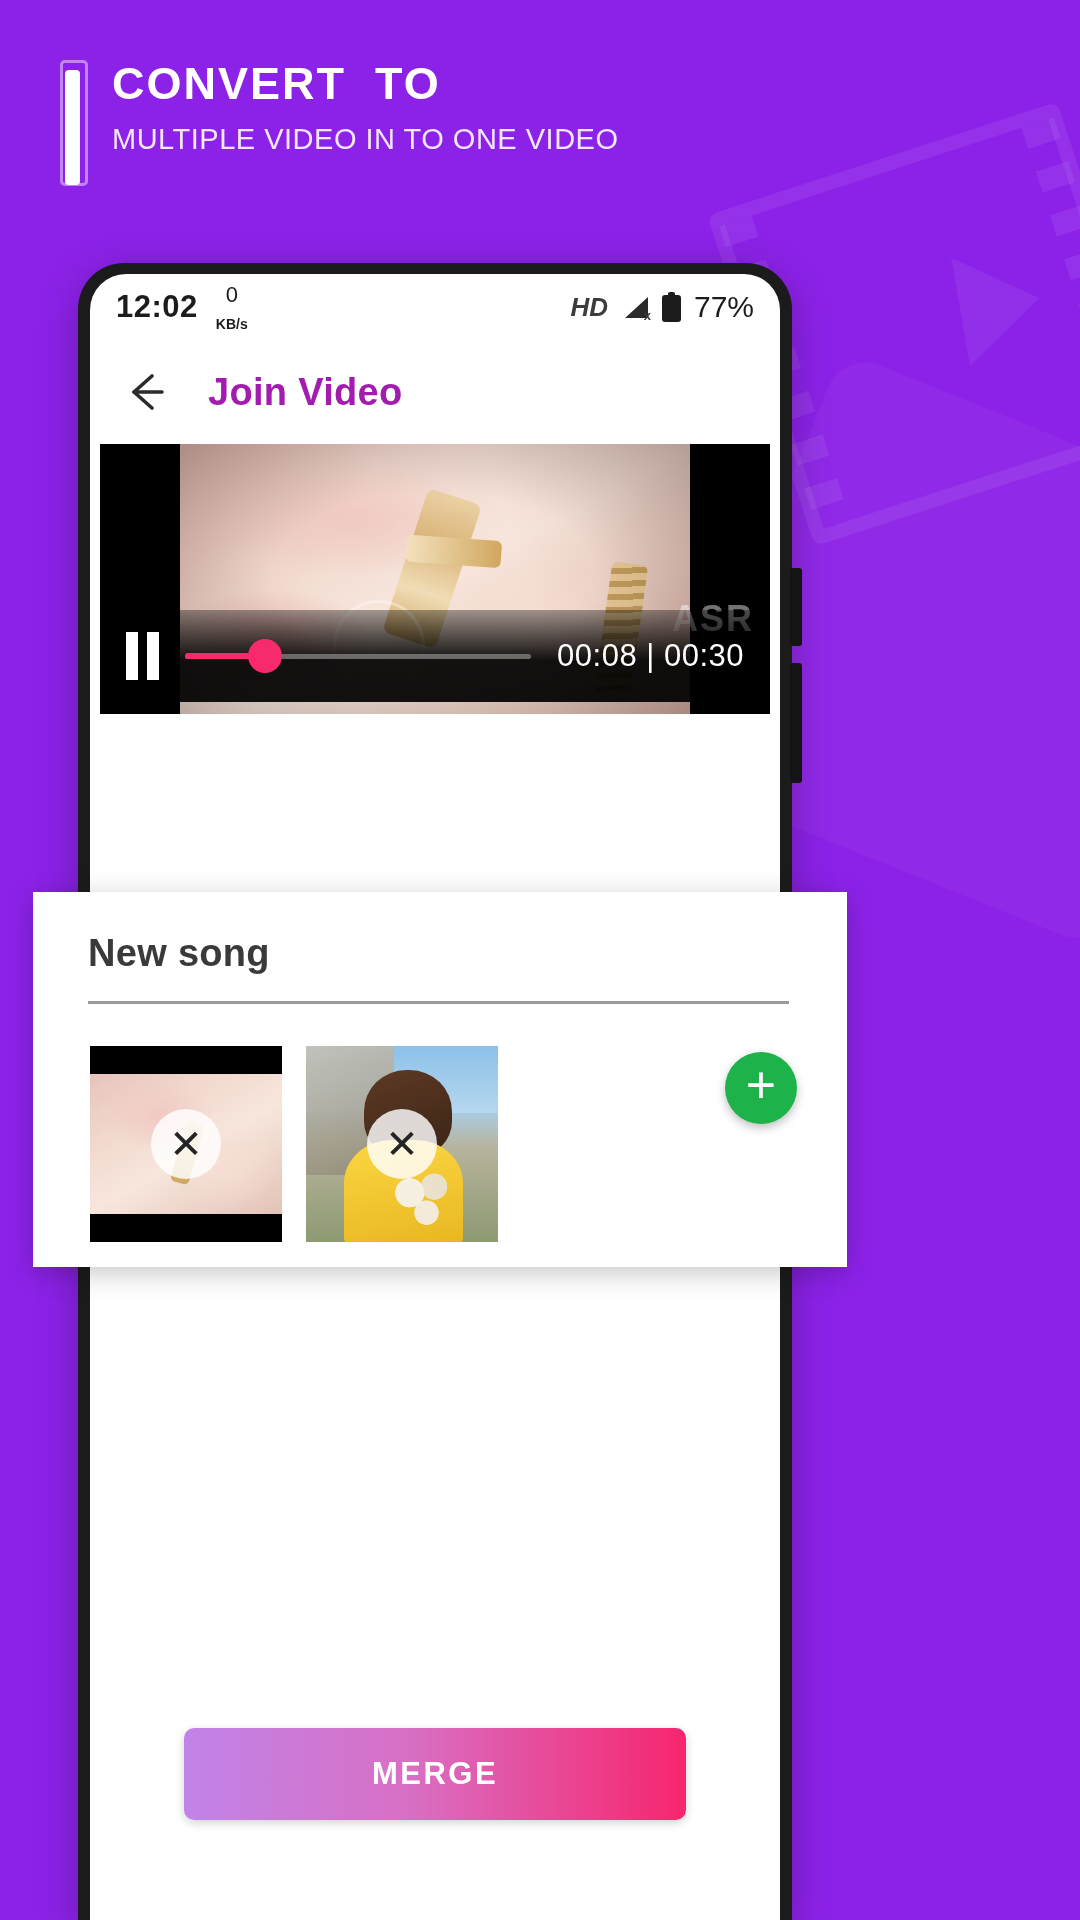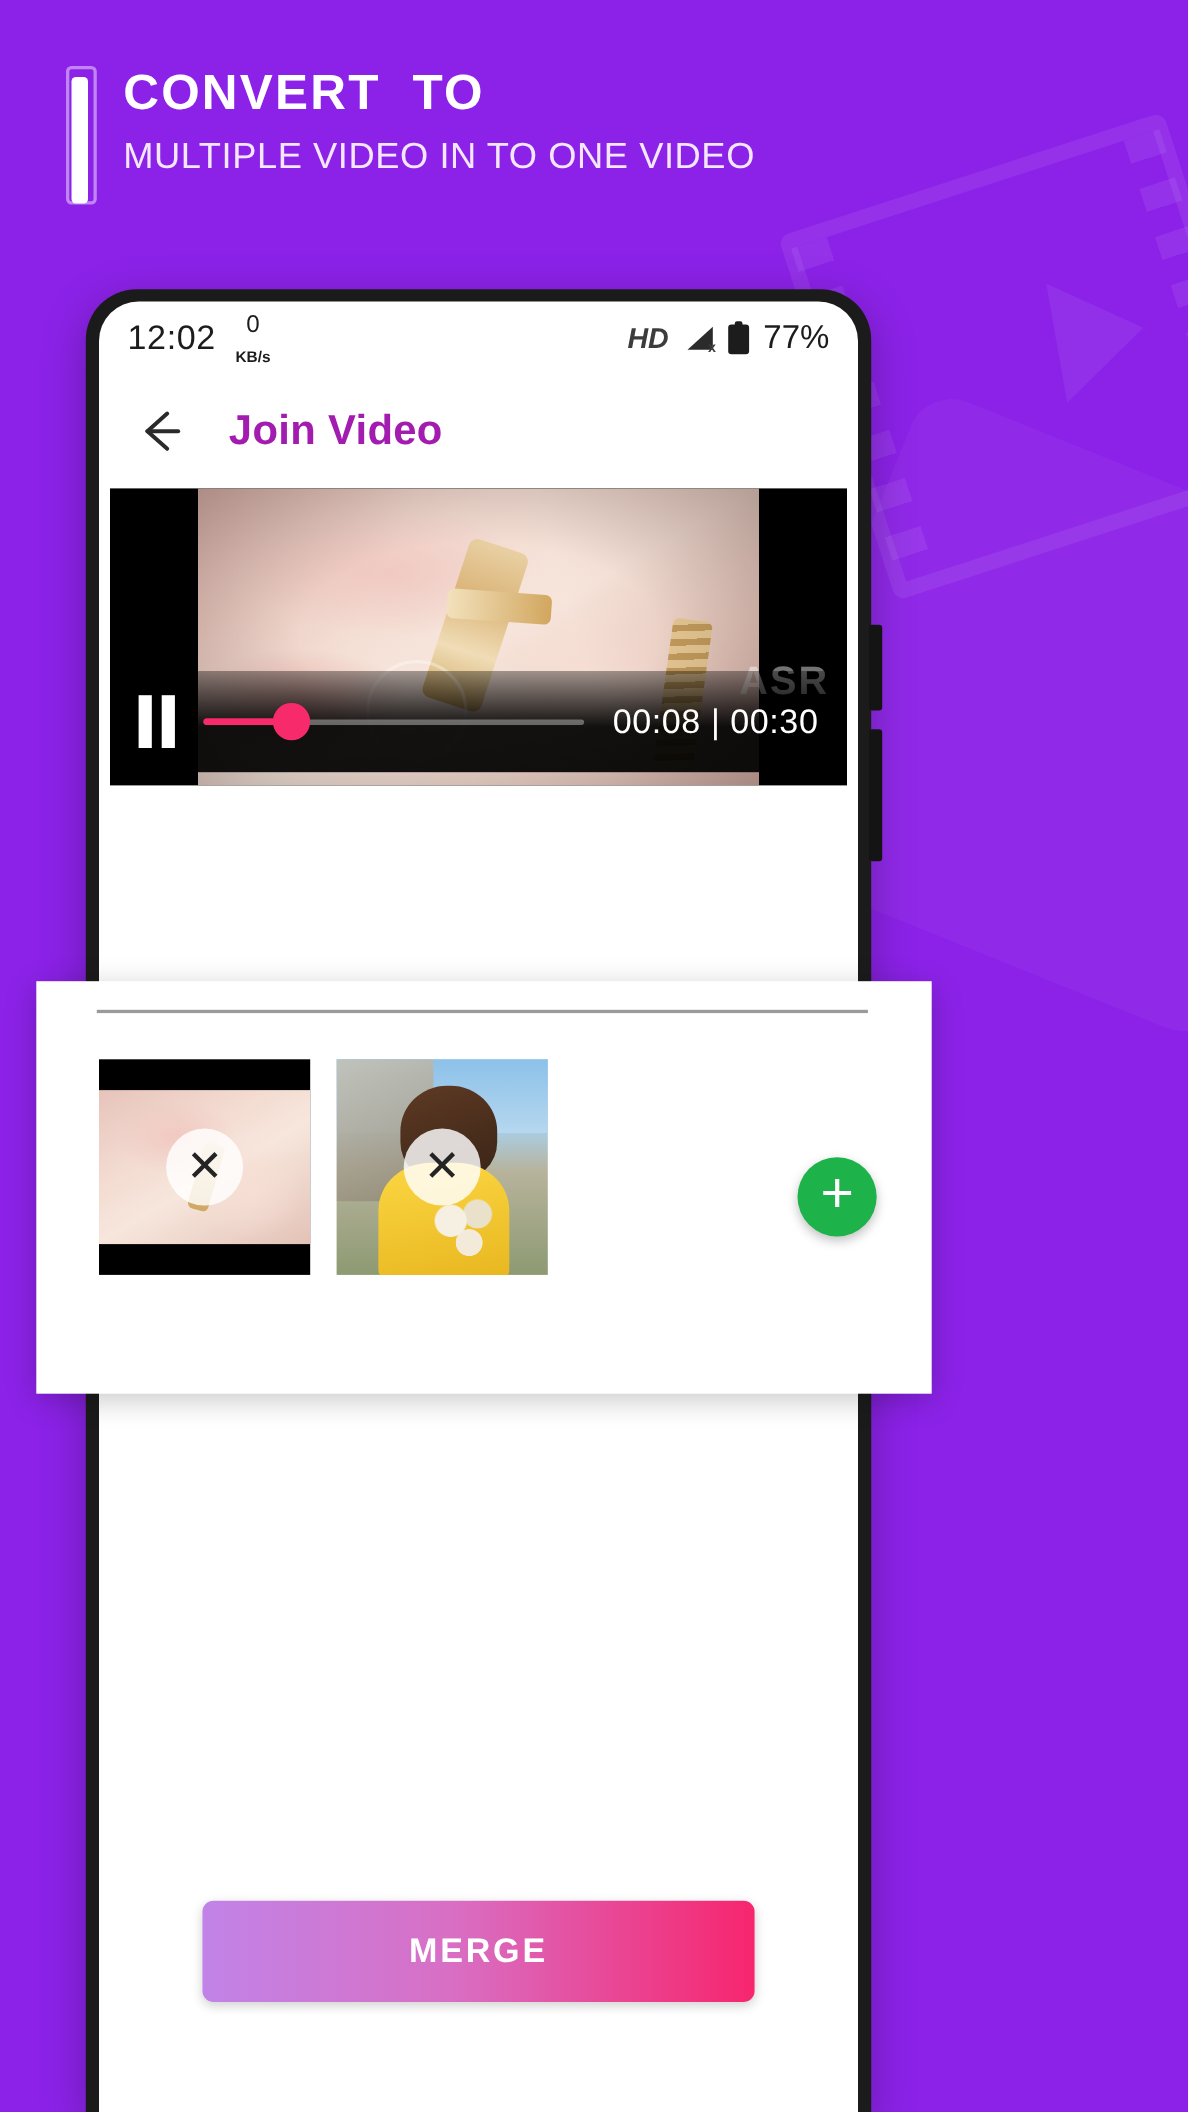--- a/index.html
+++ b/index.html
@@ -49,21 +49,21 @@
   .header-bar{
     position:absolute;left:5px;top:10px;width:15px;height:115px;
     background:#ffffff;border-radius:4px;
   }
   .header-text{display:flex;flex-direction:column;}
   .title-main{
     color:#ffffff;font-size:45px;font-weight:bold;letter-spacing:2px;
     line-height:1.05;margin:0;padding:0;white-space:pre;
   }
   .title-sub{
-    color:#f3e6ff;font-size:33px;font-weight:300;letter-spacing:0.5px;
+    color:#f3e6ff;font-size:29px;font-weight:300;letter-spacing:0.5px;
     margin-top:16px;white-space:pre;
   }
 
   
   .phone{
     position:absolute;left:78px;top:263px;width:714px;height:1660px;
     background:#1b1b1b;border-radius:46px 46px 0 0;
     box-shadow:0 10px 40px rgba(0,0,0,0.25);
   }
   .phone-btn{
@@ -74,21 +74,21 @@
   .screen{
     position:absolute;left:12px;top:11px;right:12px;bottom:0;
     background:#ffffff;border-radius:36px 36px 0 0;overflow:hidden;
   }
 
   
   .statusbar{
     height:66px;display:flex;align-items:center;
     padding:0 26px;box-sizing:border-box;color:#222;
   }
-  .sb-time{font-size:31px;font-weight:400;letter-spacing:0.5px;color:#1c1c1c;}
+  .sb-time{font-size:31px;font-weight:700;letter-spacing:0.5px;color:#1c1c1c;}
   .sb-net{margin-left:18px;display:flex;flex-direction:column;align-items:center;line-height:1;}
   .sb-net-val{font-size:22px;color:#1c1c1c;}
   .sb-net-unit{font-size:14px;font-weight:bold;color:#1c1c1c;margin-top:11px;text-align:center;}
   .sb-right{margin-left:auto;display:flex;align-items:center;gap:13px;}
   .sb-hd{font-size:26px;font-style:italic;font-weight:bold;color:#3c3c3c;}
   .sig{position:relative;width:28px;height:25px;}
   .sig svg{display:block;}
   .sig-x{position:absolute;right:-2px;bottom:-3px;font-size:13px;font-weight:bold;color:#3c3c3c;}
   .batt{position:relative;width:19px;height:30px;}
   .batt-body{position:absolute;left:0;bottom:0;width:19px;height:27px;background:#1c1c1c;border-radius:3px;}
@@ -332,20 +332,21 @@
     <div class="body-grey"></div>
 
     <div class="merge-wrap">
       <button class="merge">MERGE</button>
     </div>
 
   </div>
 </div>
 
 <div class="sheet">
+  <div class="sheet-title">New song</div>
   <div class="sheet-divider"></div>
   <div class="thumb-row">
 
     <div class="thumb thumb-a">
       <div class="tpic">
         <div class="tband"></div>
       </div>
       <div class="thumb-x">✕</div>
     </div>
 

